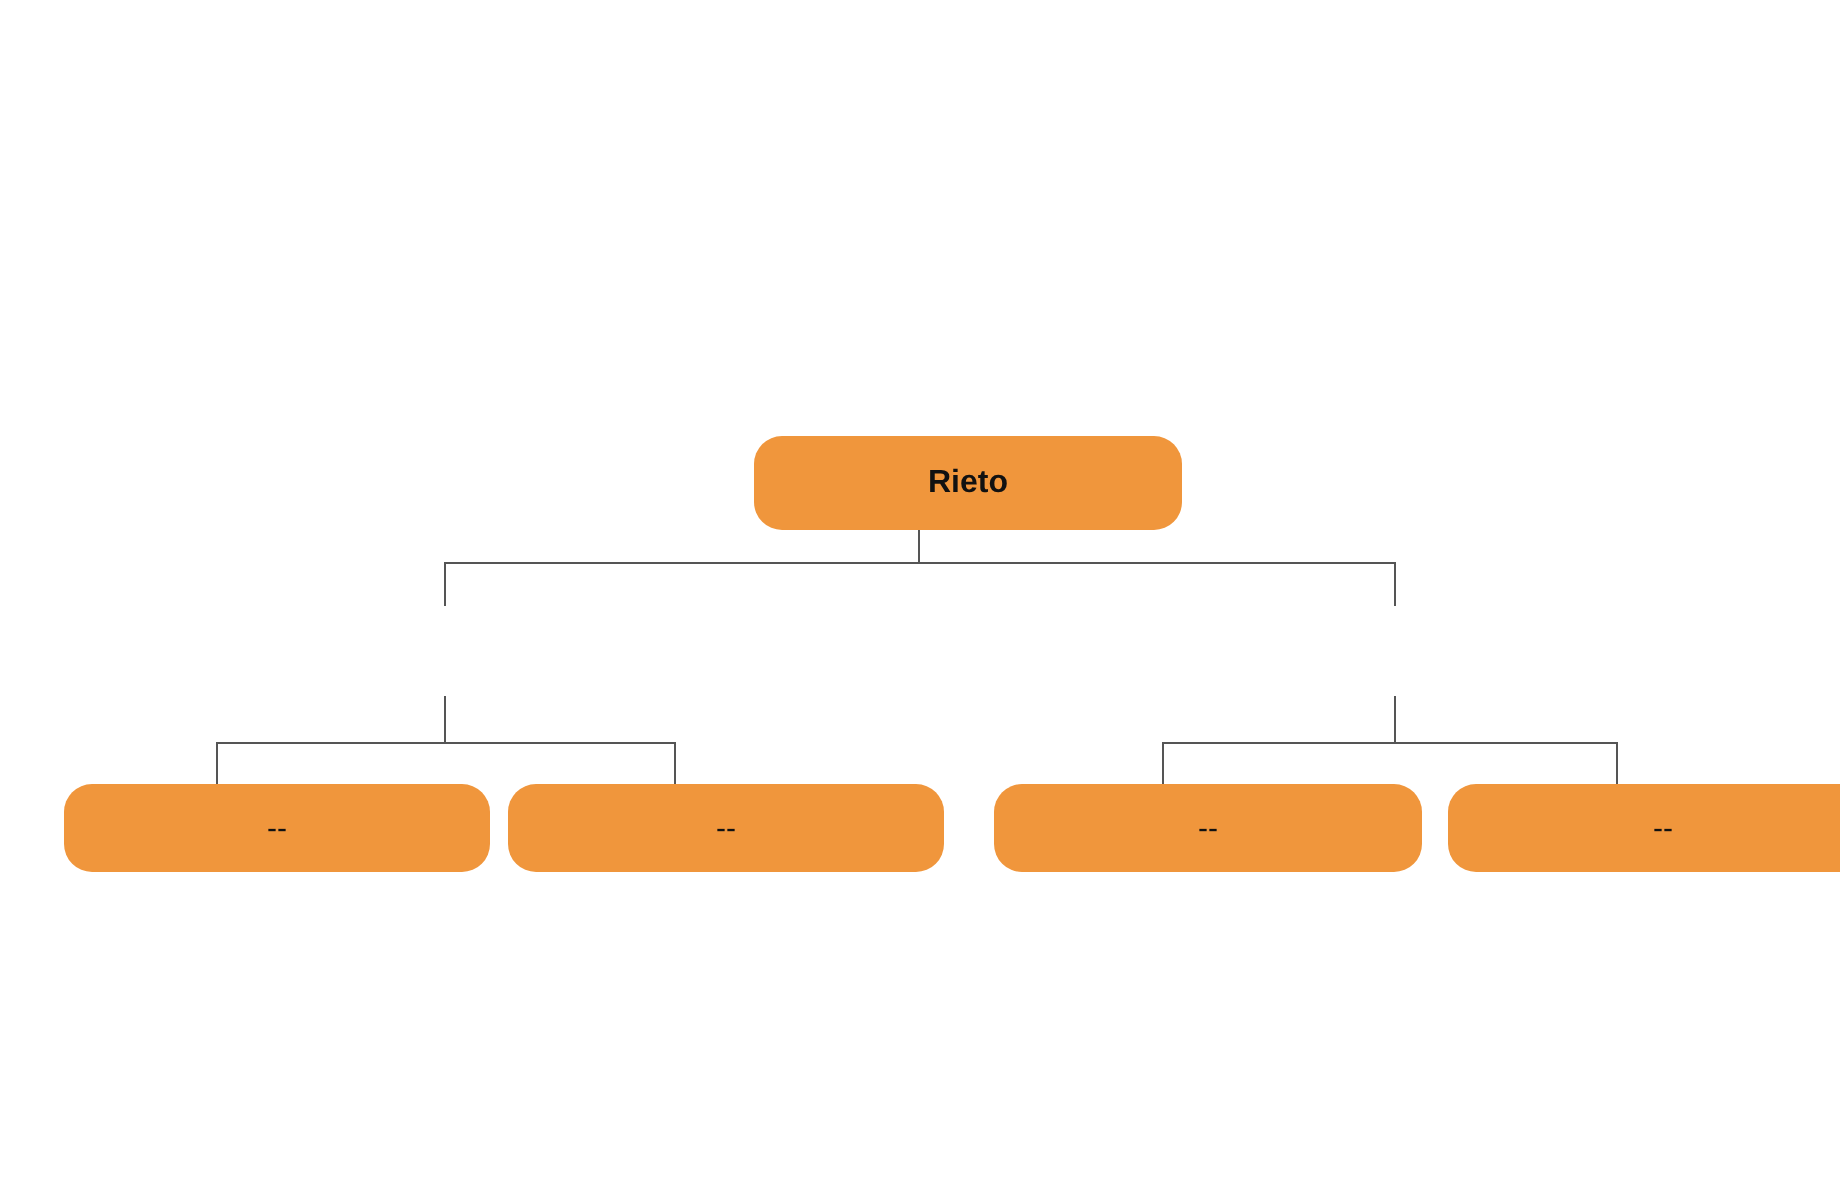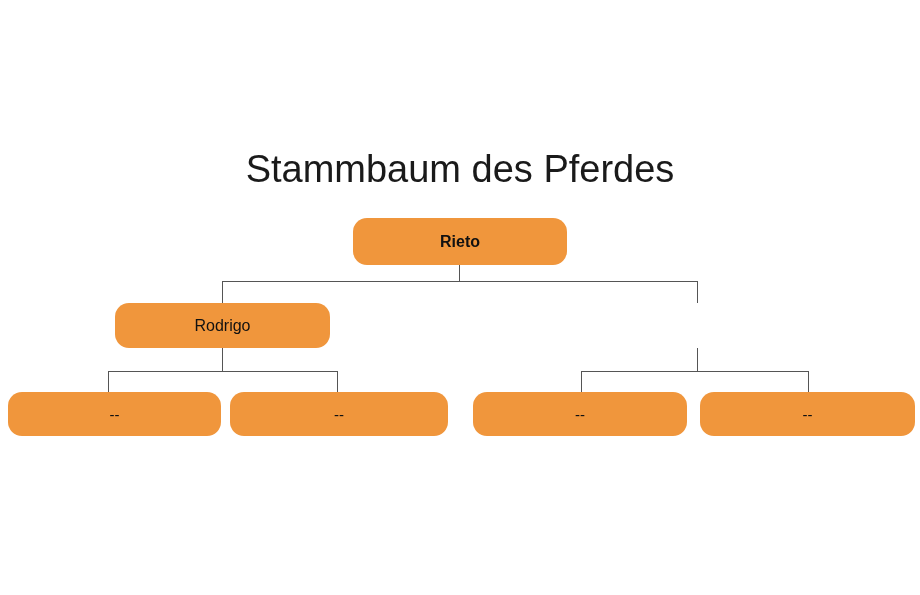--- a/index.html
+++ b/index.html
@@ -38,20 +38,21 @@
   
   .node {
     position: absolute;
     background: #F0963C;
     border-radius: 14px;
     display: flex;
     align-items: center;
     justify-content: center;
     color: #111111;
     box-sizing: border-box;
+    margin-left: 24px;
   }
   .node-label {
     font-size: 16px;
     line-height: 1;
     white-space: nowrap;
   }
   .node.level-1 {
     height: 47px;
   }
   .node.level-1 .node-label {
@@ -83,21 +84,20 @@
   }
   .connector.h {
     height: 1px;
   }
 </style>
 </head>
 <body>
 
 <div id="canvas">
 
-  <div id="chart-title">Stammbaum des Pferdes</div>
 
   <div class="connector v" style="left:459px; top:265px; height:16px;"></div>
 
   <div class="connector h" style="left:222px; top:281px; width:476px;"></div>
 
   <div class="connector v" style="left:222px; top:281px; height:22px;"></div>
   <div class="connector v" style="left:697px; top:281px; height:22px;"></div>
 
   <div class="connector v" style="left:222px; top:348px; height:23px;"></div>
   <div class="connector h" style="left:108px; top:371px; width:230px;"></div>
@@ -106,23 +106,20 @@
 
   <div class="connector v" style="left:697px; top:348px; height:23px;"></div>
   <div class="connector h" style="left:581px; top:371px; width:228px;"></div>
   <div class="connector v" style="left:581px; top:371px; height:21px;"></div>
   <div class="connector v" style="left:808px; top:371px; height:21px;"></div>
 
   <div class="node level-1" style="left:353px; top:218px; width:214px;">
     <span class="node-label">Rieto</span>
   </div>
 
-  <div class="node level-2" style="left:115px; top:303px; width:215px;">
-    <span class="node-label">Rodrigo</span>
-  </div>
 
 
   <div class="node level-3" style="left:8px; top:392px; width:213px;">
     <span class="node-label">--</span>
   </div>
 
   <div class="node level-3" style="left:230px; top:392px; width:218px;">
     <span class="node-label">--</span>
   </div>
 

